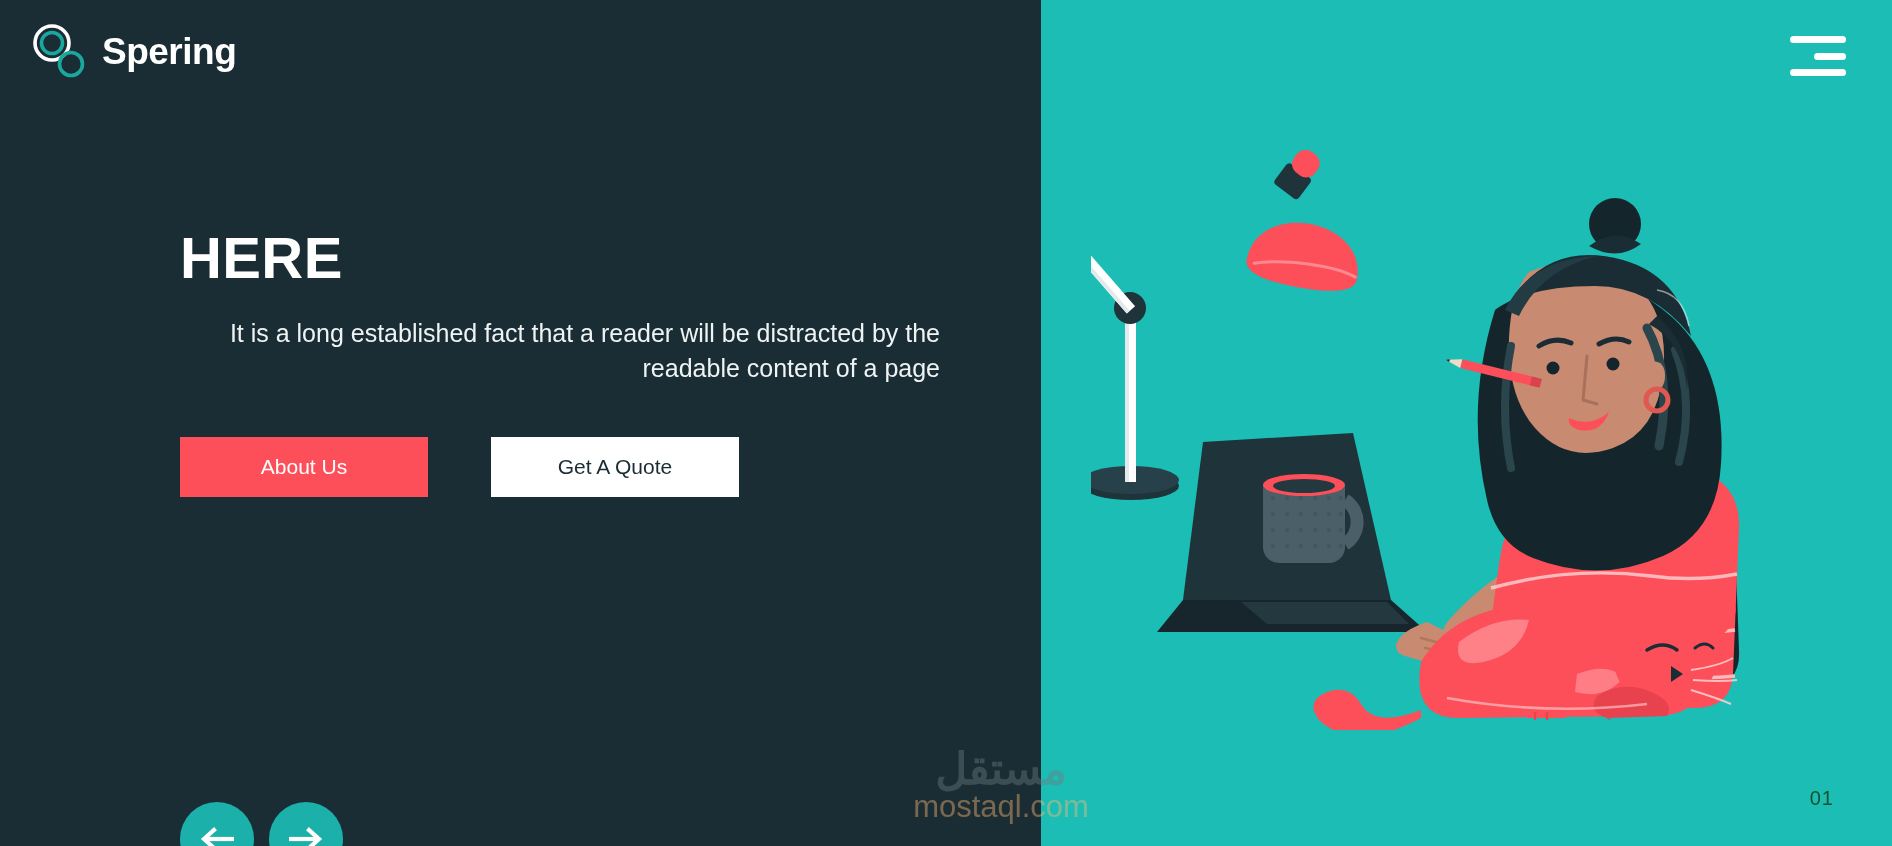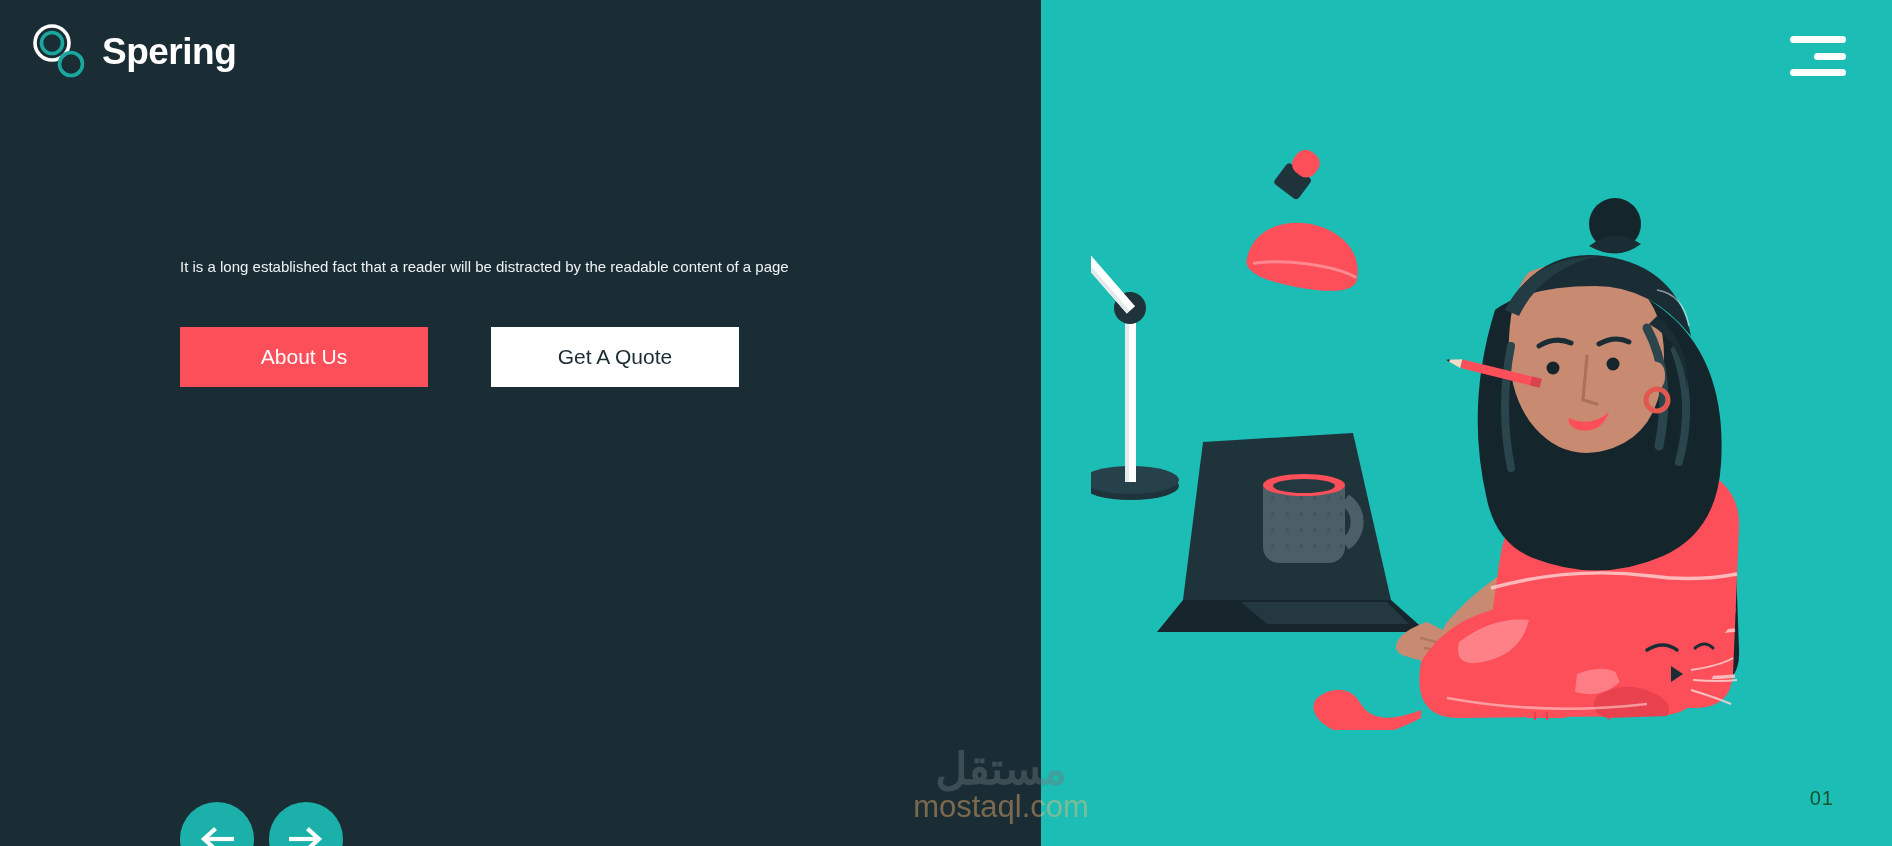--- a/index.html
+++ b/index.html
@@ -91,24 +91,25 @@
     font-size: 58px;
     font-weight: 700;
     line-height: 1.03;
     letter-spacing: 0.4px;
   }
   .headline .hl-line { display: block; white-space: nowrap; }
 
   .subtext {
     margin-top: 28px;
     color: #eef3f4;
-    font-size: 15px;
+    font-size: 25px;
     line-height: 1.42;
     font-weight: 400;
     max-width: 760px;
+    text-align: right;
   }
 
   
   .btn-row {
     margin-top: 50px;
     display: flex;
     gap: 17px;
   }
   .btn {
     height: 60px;
@@ -206,20 +207,21 @@
           <circle cx="22" cy="21" r="17" fill="none" stroke="#ffffff" stroke-width="3.6"></circle>
           <circle cx="22" cy="21" r="10.5" fill="none" stroke="#1aa7a0" stroke-width="3.6"></circle>
           <circle cx="41" cy="42" r="11.5" fill="none" stroke="#1aa7a0" stroke-width="3.6"></circle>
         </svg>
       </span>
       <span class="logo-text">Spering</span>
     </div>
 
     <div class="content">
       <h1 class="headline">
+        <span class="hl-line">HERE</span>
       </h1>
 
       <p class="subtext">It is a long established fact that a reader will be distracted by the readable content of a page</p>
 
       <div class="btn-row">
         <button class="btn btn-primary">About Us</button>
         <button class="btn btn-secondary">Get A Quote</button>
       </div>
     </div>
 

